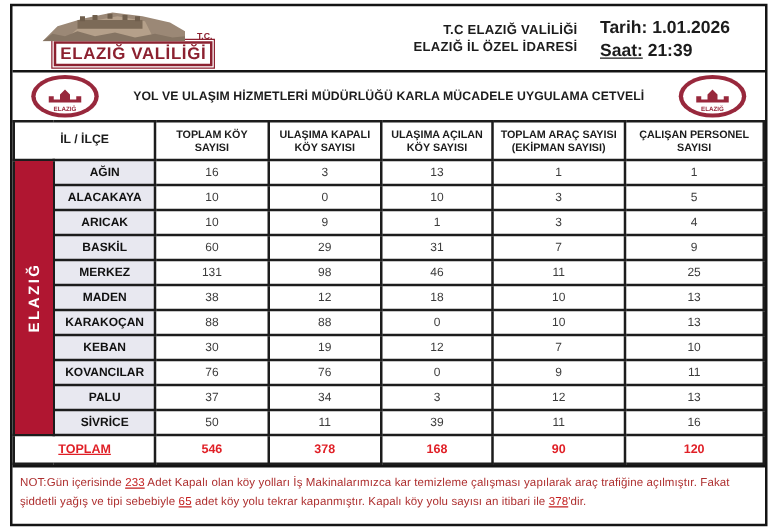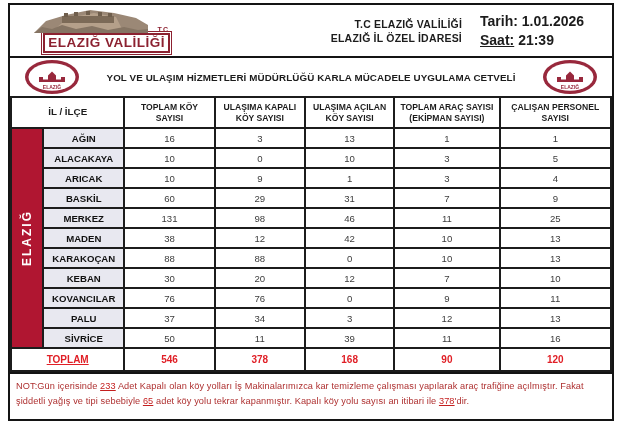--- a/index.html
+++ b/index.html
@@ -222,36 +222,36 @@
         <td class="val">131</td>
         <td class="val">98</td>
         <td class="val">46</td>
         <td class="val">11</td>
         <td class="val">25</td>
       </tr>
       <tr class="data-row">
         <td class="district">MADEN</td>
         <td class="val">38</td>
         <td class="val">12</td>
-        <td class="val">42</td>
+        <td class="val">18</td>
         <td class="val">10</td>
         <td class="val">13</td>
       </tr>
       <tr class="data-row">
         <td class="district">KARAKOÇAN</td>
         <td class="val">88</td>
         <td class="val">88</td>
         <td class="val">0</td>
         <td class="val">10</td>
         <td class="val">13</td>
       </tr>
       <tr class="data-row">
         <td class="district">KEBAN</td>
         <td class="val">30</td>
-        <td class="val">20</td>
+        <td class="val">19</td>
         <td class="val">12</td>
         <td class="val">7</td>
         <td class="val">10</td>
       </tr>
       <tr class="data-row">
         <td class="district">KOVANCILAR</td>
         <td class="val">76</td>
         <td class="val">76</td>
         <td class="val">0</td>
         <td class="val">9</td>

